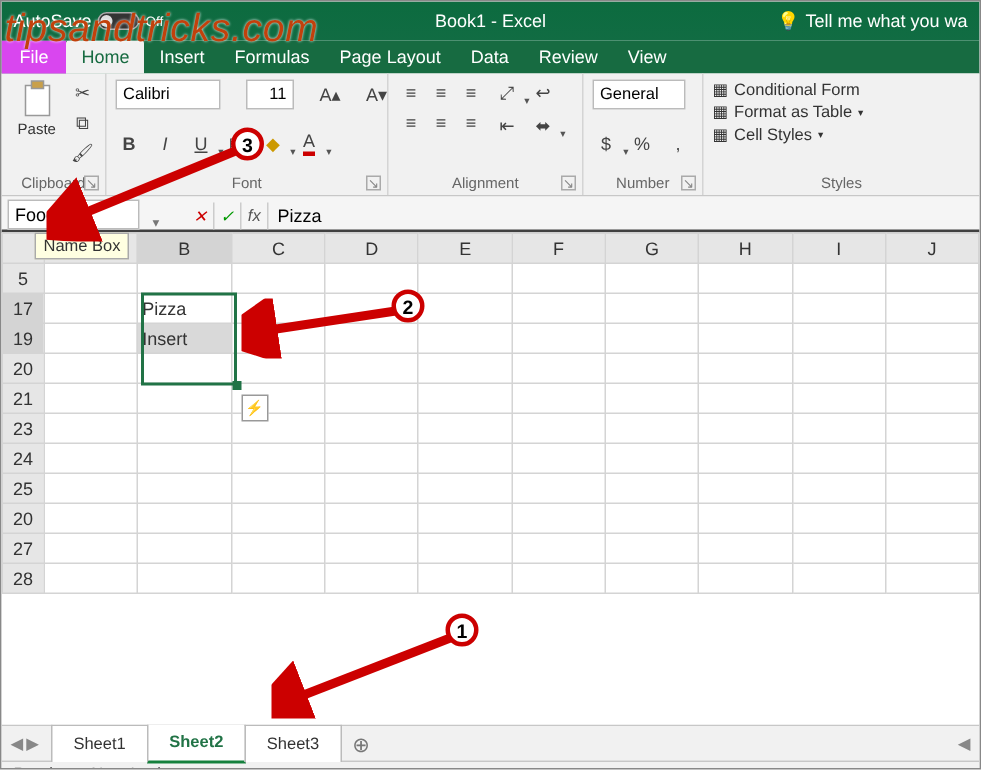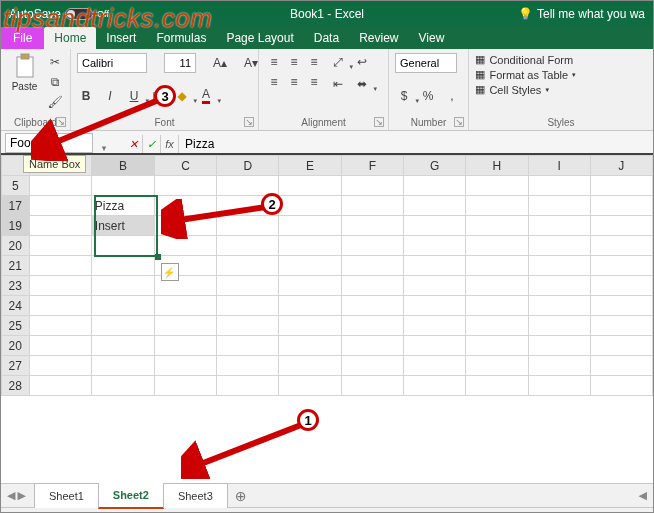--- a/index.html
+++ b/index.html
@@ -66,21 +66,21 @@
   table.sheet th.col.sel, table.sheet th.row.sel { background:#d4d4d4; }
   td.selzone { background:#d9d9d9; }
   .selection-border { position:absolute; border:2px solid #217346; pointer-events:none; }
   .fill-handle { position:absolute; width:6px;height:6px; background:#217346; }
   .autofill-icon { position:absolute; width:18px;height:18px; border:1px solid #999; background:#fff; display:flex;align-items:center;justify-content:center; font-size:10px; }
 
   
   .sheet-tabs { height:24px; background:#f1f1f1; border-top:1px solid #c7c7c7; display:flex; align-items:center; padding-left:6px; gap:0; }
   .sheet-nav { display:flex; gap:2px; margin-right:8px; color:#888; }
   .stab { padding:6px 14px; border:1px solid #bbb; border-bottom:none; background:#fff; font-size:11px; color:#333; margin-right:-1px; }
-  .stab.active { border-bottom:2px solid #c2410c; font-weight:bold; color:#217346; background:#fff; }
+  .stab.active { border-bottom:2px solid #15803d; font-weight:bold; color:#217346; background:#fff; }
   .stab.new { border:none; background:transparent; padding:3px 8px; font-size:14px; color:#777; }
   .sheet-tabs .scroll { margin-left:auto; margin-right:6px; color:#888; display:flex;gap:4px; }
 
   .status { height:18px; background:#f1f1f1; border-top:1px solid #c7c7c7; font-size:11px; color:#555; padding:2px 8px; display:flex; gap:20px; }
 
   
   .cursor { position:absolute; z-index:50; font-size:18px; color:#000; }
   .callout { position:absolute; z-index:60; width:22px;height:22px; border-radius:50%; background:#fff; border:3px solid #c00; display:flex; align-items:center;justify-content:center; font-weight:bold; color:#000; font-size:13px; }
   svg.arrow { position:absolute; z-index:55; pointer-events:none; }
   .watermark { position:absolute; top:2px; left:2px; font-size:26px; color:#c2410c; z-index:100; font-family:Arial,sans-serif; font-style:italic; letter-spacing:0.5px; text-shadow:0 0 2px #fff; pointer-events:none; }

